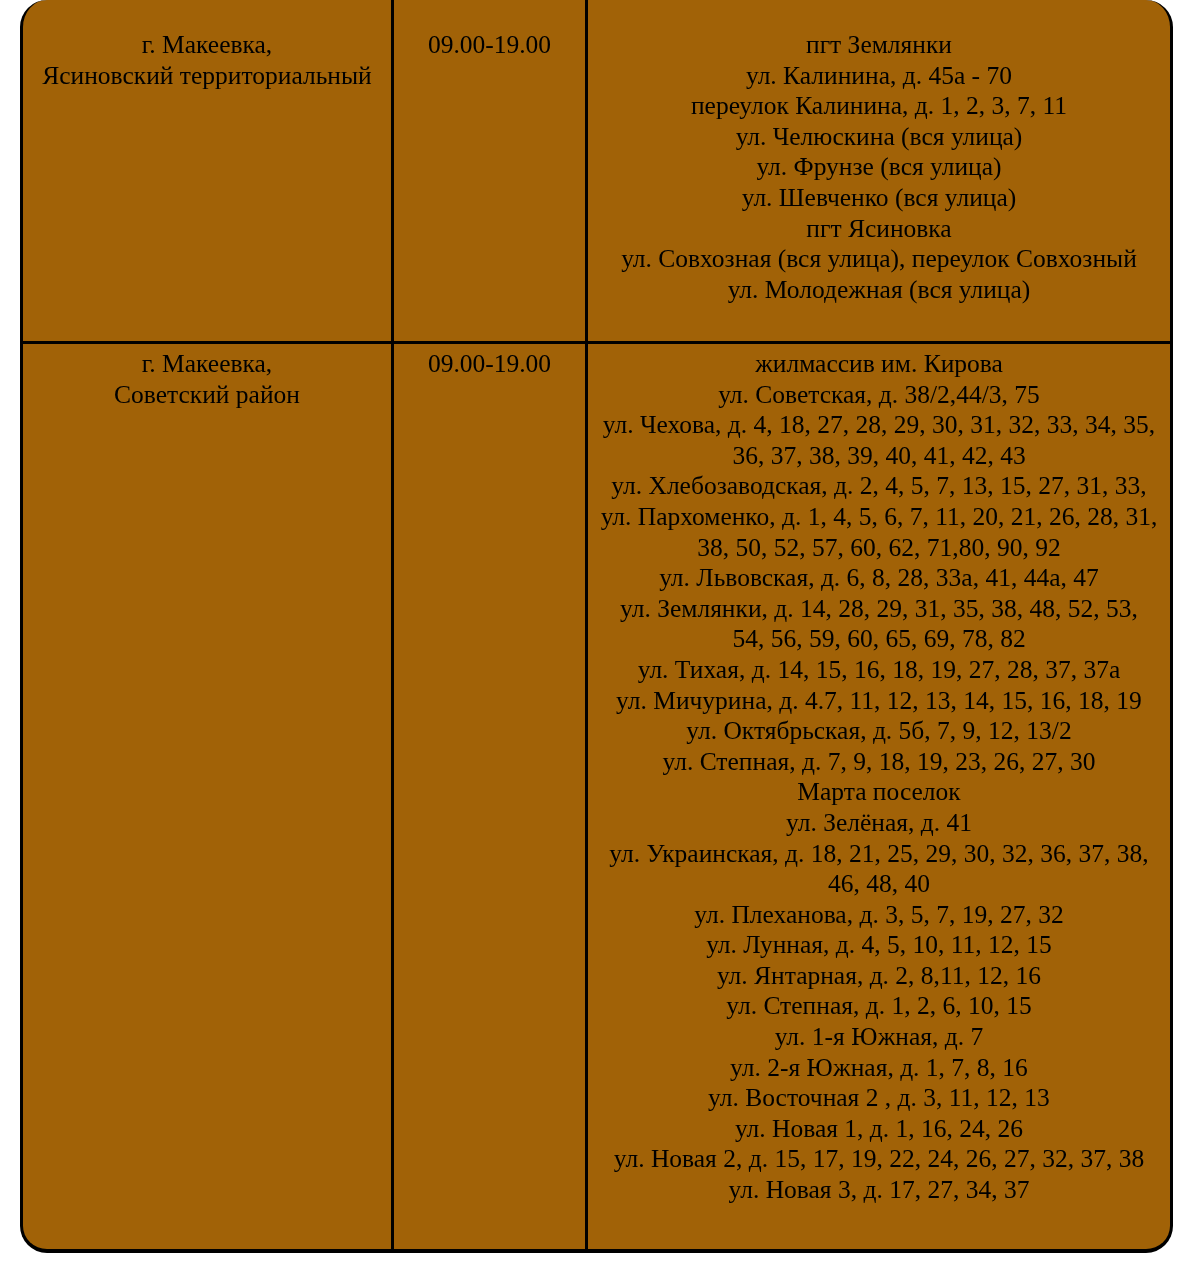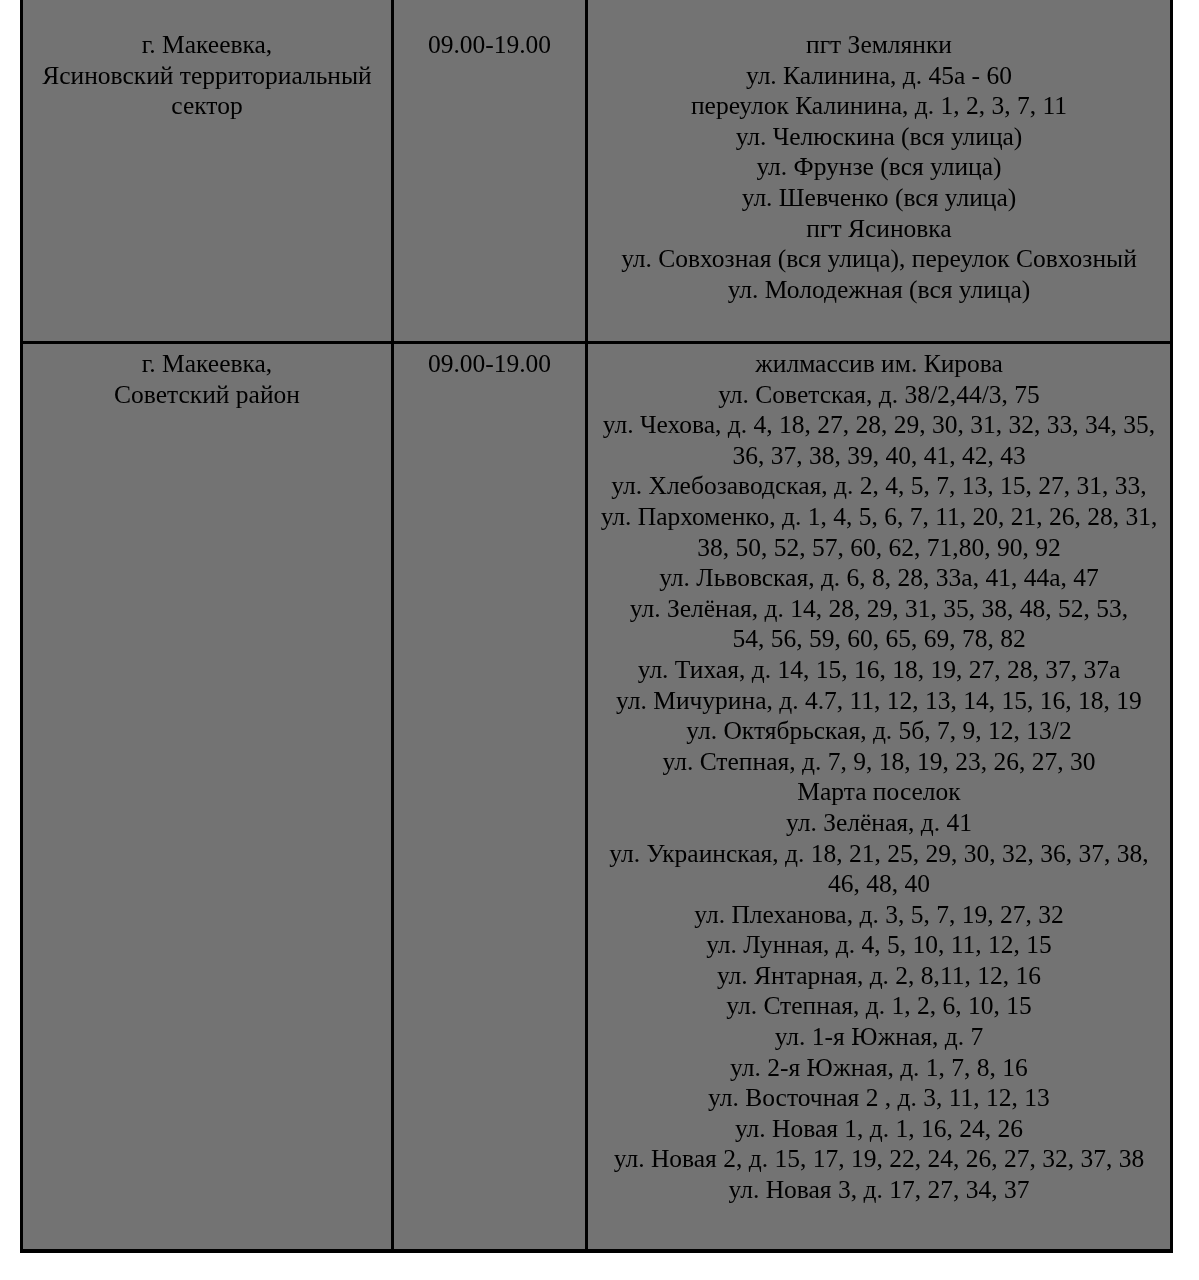--- a/index.html
+++ b/index.html
@@ -14,21 +14,22 @@
   }
   .schedule-table {
     position: absolute;
     left: 20px;
     top: 0;
     display: grid;
     grid-template-columns: 371px 194px 582px;
     border-left: 3px solid #000;
     border-right: 3px solid #000;
     border-bottom: 4px solid #000;
-    background: #737373;
+    background: #a16207;
+    border-radius: 27px;
   }
   .cell {
     box-sizing: border-box;
     font-size: 25.5px;
     line-height: 30.6px;
     text-align: center;
     overflow: hidden;
   }
   .v-border { border-right: 3px solid #000; }
   .row1 { height: 344px; border-bottom: 3px solid #000; padding-top: 30px; }
@@ -36,30 +37,29 @@
   .line { white-space: nowrap; }
 </style>
 </head>
 <body>
 
 <div class="schedule-table">
 
   <div class="cell v-border row1">
       <div class="line">г. Макеевка,</div>
       <div class="line">Ясиновский территориальный</div>
-      <div class="line">сектор</div>
     </div>
 
   <div class="cell v-border row1">
     <span>09.00-19.00</span>
   </div>
 
   <div class="cell row1">
       <div class="line">пгт Землянки</div>
-      <div class="line">ул. Калинина, д. 45а - 60</div>
+      <div class="line">ул. Калинина, д. 45а - 70</div>
       <div class="line">переулок Калинина, д. 1, 2, 3, 7, 11</div>
       <div class="line">ул. Челюскина (вся улица)</div>
       <div class="line">ул. Фрунзе (вся улица)</div>
       <div class="line">ул. Шевченко (вся улица)</div>
       <div class="line">пгт Ясиновка</div>
       <div class="line">ул. Совхозная (вся улица), переулок Совхозный</div>
       <div class="line">ул. Молодежная (вся улица)</div>
     </div>
 
   <div class="cell v-border row2">
@@ -73,21 +73,21 @@
 
   <div class="cell row2">
       <div class="line">жилмассив им. Кирова</div>
       <div class="line">ул. Советская, д. 38/2,44/3, 75</div>
       <div class="line">ул. Чехова, д. 4, 18, 27, 28, 29, 30, 31, 32, 33, 34, 35,</div>
       <div class="line">36, 37, 38, 39, 40, 41, 42, 43</div>
       <div class="line">ул. Хлебозаводская, д. 2, 4, 5, 7, 13, 15, 27, 31, 33,</div>
       <div class="line">ул. Пархоменко, д. 1, 4, 5, 6, 7, 11, 20, 21, 26, 28, 31,</div>
       <div class="line">38, 50, 52, 57, 60, 62, 71,80, 90, 92</div>
       <div class="line">ул. Львовская, д. 6, 8, 28, 33а, 41, 44а, 47</div>
-      <div class="line">ул. Зелёная, д. 14, 28, 29, 31, 35, 38, 48, 52, 53,</div>
+      <div class="line">ул. Землянки, д. 14, 28, 29, 31, 35, 38, 48, 52, 53,</div>
       <div class="line">54, 56, 59, 60, 65, 69, 78, 82</div>
       <div class="line">ул. Тихая, д. 14, 15, 16, 18, 19, 27, 28, 37, 37а</div>
       <div class="line">ул. Мичурина, д. 4.7, 11, 12, 13, 14, 15, 16, 18, 19</div>
       <div class="line">ул. Октябрьская, д. 5б, 7, 9, 12, 13/2</div>
       <div class="line">ул. Степная, д. 7, 9, 18, 19, 23, 26, 27, 30</div>
       <div class="line">Марта поселок</div>
       <div class="line">ул. Зелёная, д. 41</div>
       <div class="line">ул. Украинская, д. 18, 21, 25, 29, 30, 32, 36, 37, 38,</div>
       <div class="line">46, 48, 40</div>
       <div class="line">ул. Плеханова, д. 3, 5, 7, 19, 27, 32</div>

